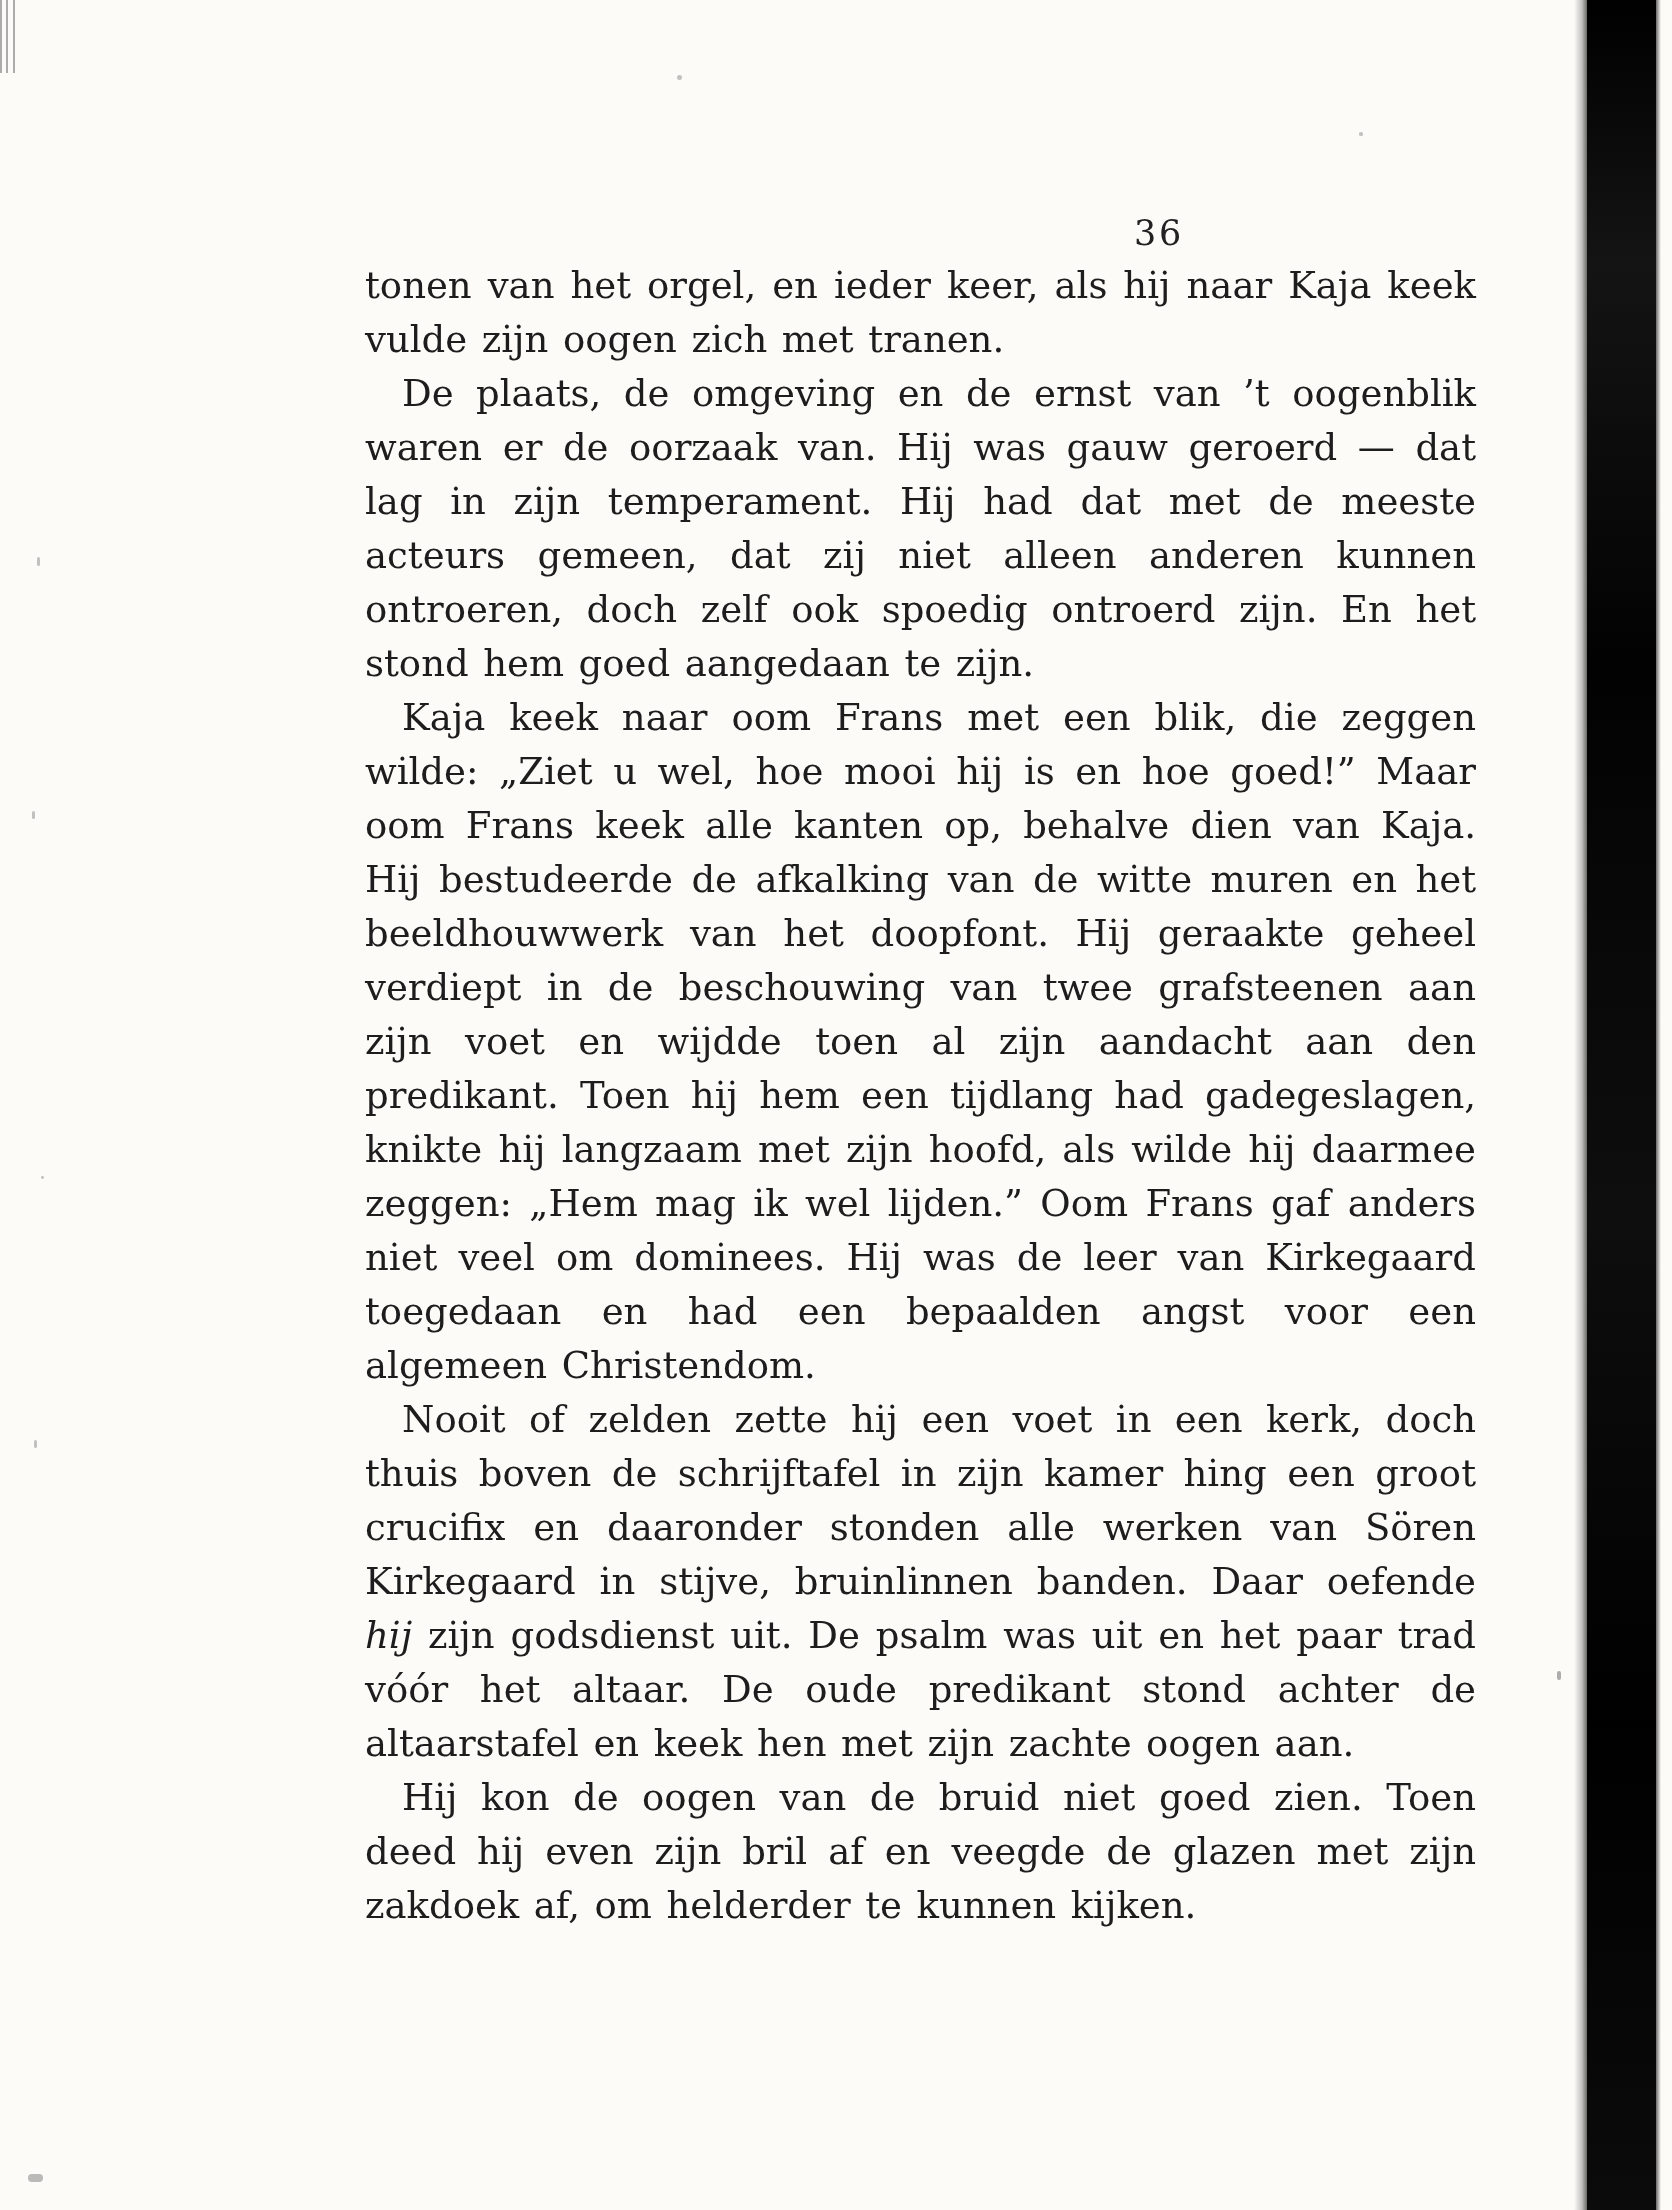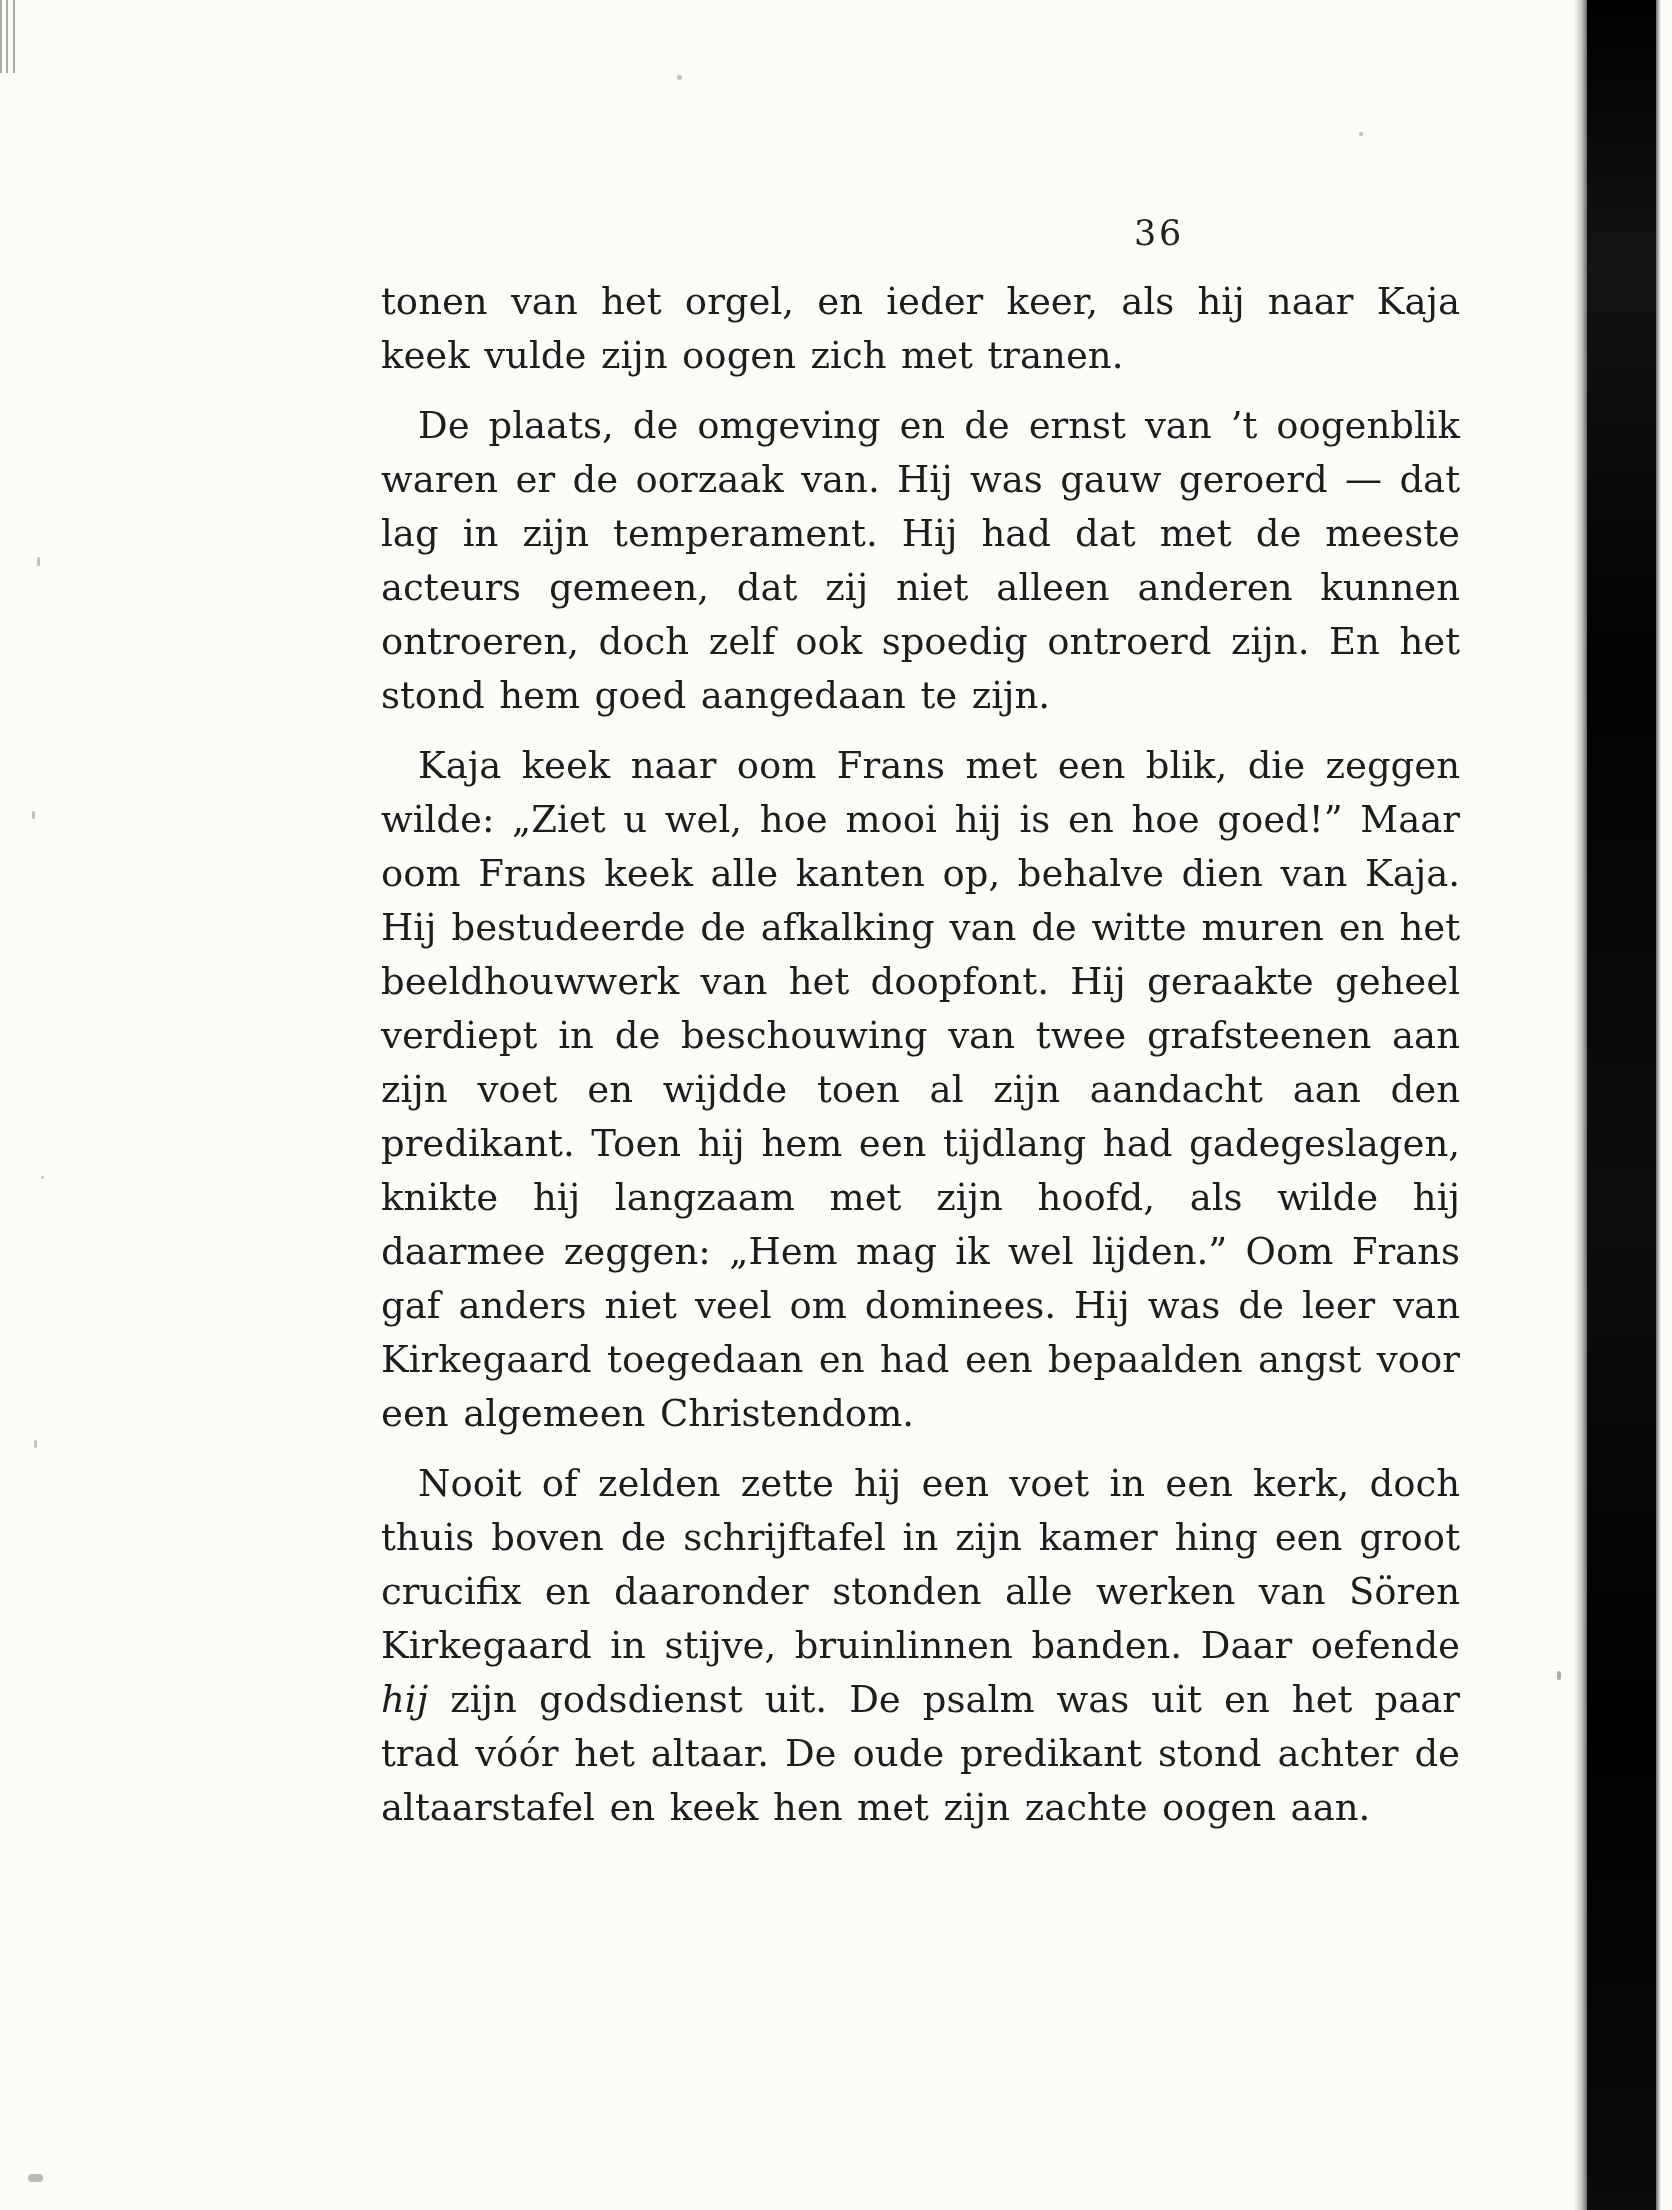--- a/index.html
+++ b/index.html
@@ -30,21 +30,21 @@
     position: absolute;
     top: 259px;
     left: 365px;
     width: 1111px;
     font-size: 37px;
     line-height: 54px;
     text-align: justify;
     word-spacing: 2.8px;
     color: #1d1d1d;
   }
-  .para { margin: 16px; }
+  .para { margin: 0; }
   .para.indent { text-indent: 37px; }
   .it { font-style: italic; }
 
   
   .binding-strip {
     position: absolute;
     top: 0;
     left: 1587px;
     width: 69px;
     height: 2210px;
@@ -102,16 +102,17 @@
 
 <main class="text-block">
   <p class="para"><span>tonen van het orgel, en ieder keer, als hij naar Kaja keek vulde zijn oogen zich met tranen.</span></p>
 
   <p class="para indent"><span>De plaats, de omgeving en de ernst van ’t oogenblik waren er de oorzaak van. Hij was gauw geroerd — dat lag in zijn temperament. Hij had dat met de meeste acteurs gemeen, dat zij niet alleen anderen kunnen ontroeren, doch zelf ook spoedig ontroerd zijn. En het stond hem goed aangedaan te zijn.</span></p>
 
   <p class="para indent"><span>Kaja keek naar oom Frans met een blik, die zeggen wilde: „Ziet u wel, hoe mooi hij is en hoe goed!” Maar oom Frans keek alle kanten op, behalve dien van Kaja. Hij bestudeerde de afkalking van de witte muren en het beeldhouwwerk van het doopfont. Hij geraakte geheel verdiept in de beschouwing van twee grafsteenen aan zijn voet en wijdde toen al zijn aandacht aan den predikant. Toen hij hem een tijdlang had gadegeslagen, knikte hij langzaam met zijn hoofd, als wilde hij daarmee zeggen: „Hem mag ik wel lijden.” Oom Frans gaf anders niet veel om dominees. Hij was de leer van Kirkegaard toegedaan en had een bepaalden angst voor een algemeen Christendom.</span></p>
 
   <p class="para indent"><span>Nooit of zelden zette hij een voet in een kerk, doch thuis boven de schrijftafel in zijn kamer hing een groot crucifix en daaronder stonden alle werken van Sören Kirkegaard in stijve, bruinlinnen banden. Daar oefende </span><em class="it">hij</em><span> zijn godsdienst uit. De psalm was uit en het paar trad vóór het altaar. De oude predikant stond achter de altaarstafel en keek hen met zijn zachte oogen aan.</span></p>
 
+  <p class="para indent"><span>Hij kon de oogen van de bruid niet goed zien. Toen deed hij even zijn bril af en veegde de glazen met zijn zakdoek af, om helderder te kunnen kijken.</span></p>
 </main>
 
 <div class="binding-strip"></div>
 
 
 </body></html>

